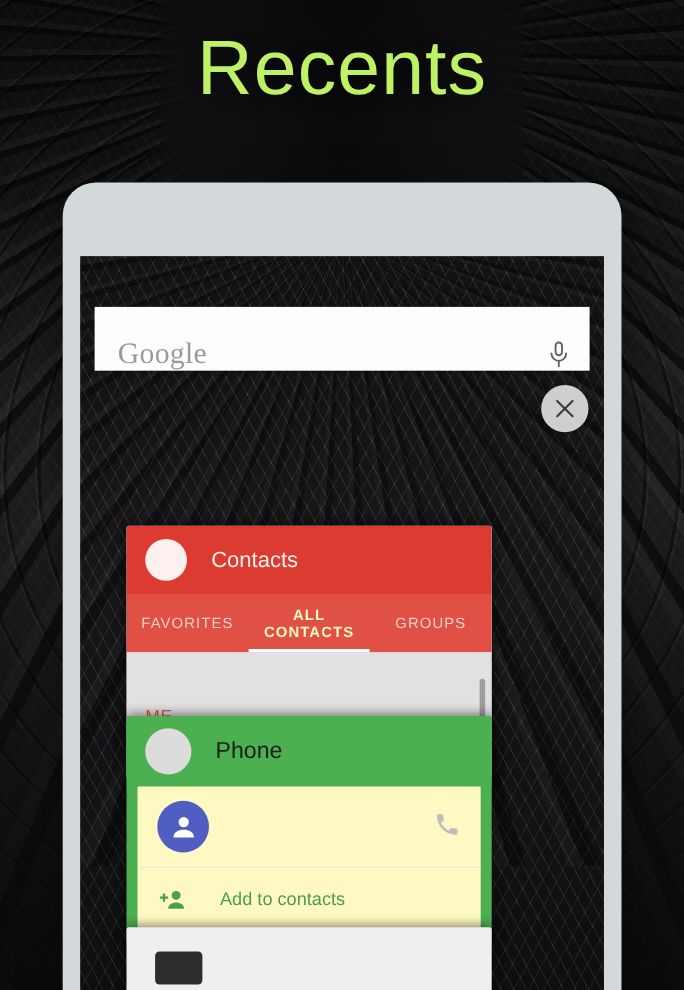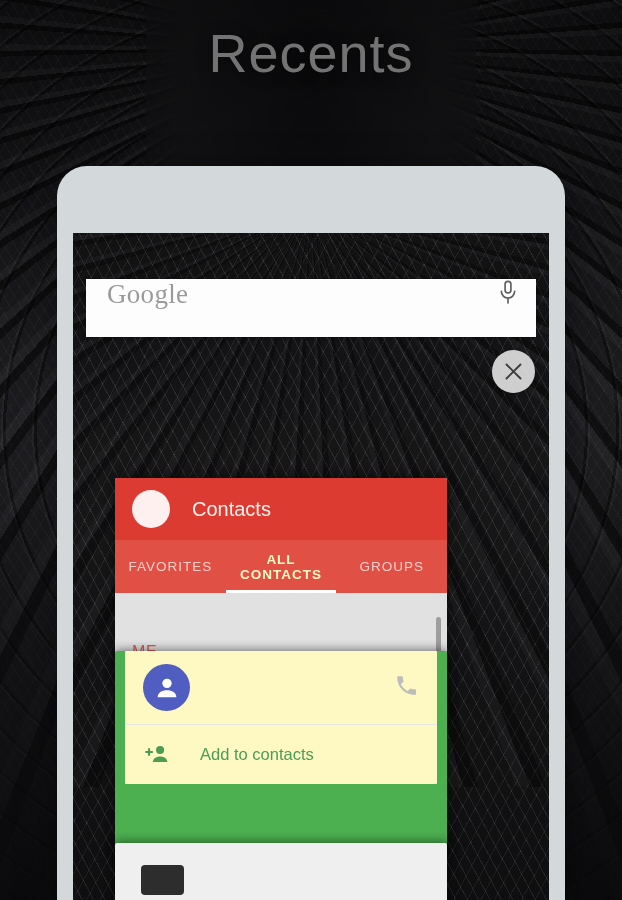--- a/index.html
+++ b/index.html
@@ -56,22 +56,22 @@
   }
   #bg .vig { position: absolute; inset: 0;
     background: radial-gradient(ellipse 90% 80% at 50% 45%, rgba(0,0,0,0) 40%, rgba(0,0,0,.55) 100%); }
   #bg .low { position: absolute; left:0; right:0; bottom:0; height: 420px;
     background: linear-gradient(180deg, rgba(14,14,16,0) 0%, rgba(14,14,16,.55) 60%, rgba(10,10,12,.85) 100%); }
 
   
   #title {
     position: absolute; left: 0; right: 0; top: 26px;
     text-align: center;
-    color: #737373;
-    font-size: 54px;
+    color: #bef264;
+    font-size: 70px;
     font-weight: 300;
     letter-spacing: 1px;
     line-height: 1;
     text-shadow: 0 2px 14px rgba(0,0,0,.5);
     z-index: 5;
   }
 
   
   #phone {
     position: absolute; left: 57px; top: 166px;
@@ -115,21 +115,21 @@
   }
   #statusbar .ic { display:block; }
   #clock { font-size: 15px; color:#fff; letter-spacing:.2px; margin-left: 2px; }
 
   
   #searchbar {
     position: absolute; left: 13px; top: 46px;
     width: 450px; height: 58px;
     background: #fdfdfd;
     box-shadow: 0 1px 3px rgba(0,0,0,.35);
-    display: flex; align-items: flex-start;
+    display: flex; align-items: flex-end;
     z-index: 3;
   }
   #search-input-text {
     flex: 1; padding-left: 21px;
     font-family: "Liberation Serif", serif;
     font-size: 27px; color: #9a9a9a; letter-spacing: .3px;
   }
   #mic { padding-right: 18px; display:flex; align-items:center; }
 
   
@@ -262,20 +262,24 @@
         <div class="tab">GROUPS</div>
         <div id="tab-underline"></div>
       </div>
       <div id="contacts-body">
         <div id="me-label">ME</div>
         <div id="contacts-scrollbar"></div>
       </div>
     </div>
 
     <div class="card" id="card-phone">
+      <div class="card-head" id="phone-head">
+        <div class="app-dot" id="phone-dot"></div>
+        <div class="app-title" id="phone-title">Phone</div>
+      </div>
       <div id="phone-sheet">
         <div id="phone-contact-row">
           <div id="phone-avatar">
             <svg width="28" height="28" viewBox="0 0 24 24" fill="#ffffff">
               <circle cx="12" cy="8" r="4"></circle>
               <path d="M4 20c0-4 3.6-6 8-6s8 2 8 6H4z"></path>
             </svg>
           </div>
           <div id="phone-number"></div>
           <div id="call-icon">

